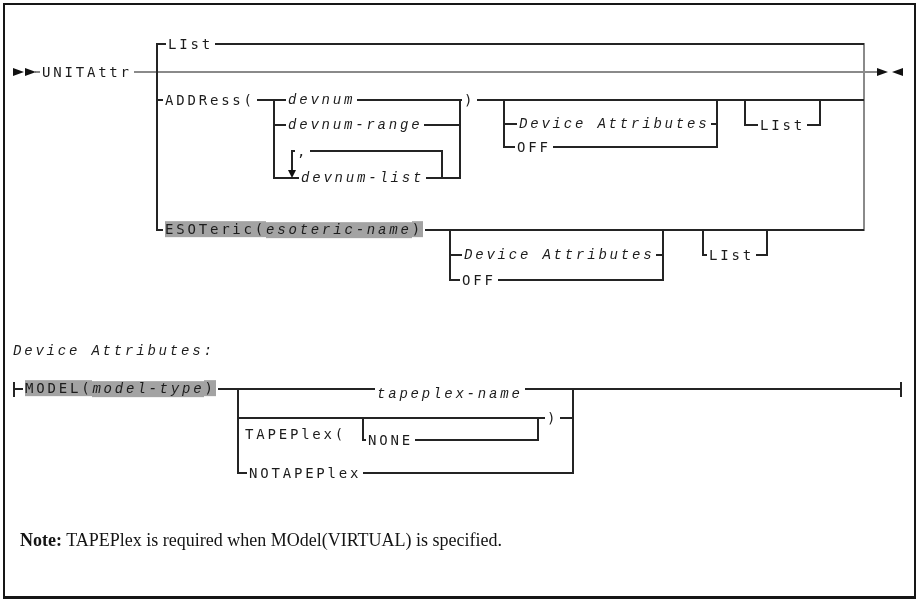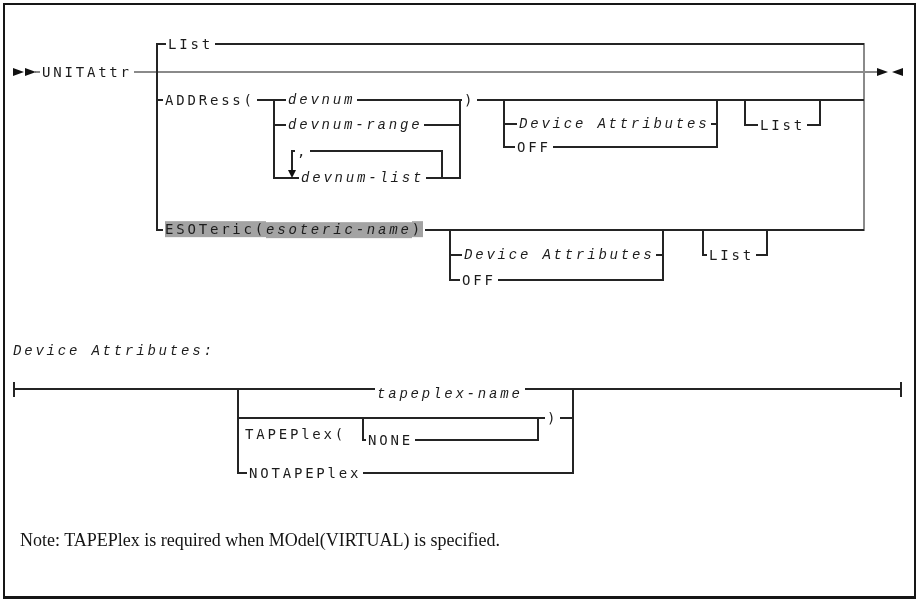--- a/index.html
+++ b/index.html
@@ -20,21 +20,21 @@
   .tri-d{position:absolute;width:0;height:0;border-top:8px solid #111;
          border-left:4.5px solid transparent;border-right:4.5px solid transparent;}
   
   .t{position:absolute;transform:translateY(-50%);background:#fff;color:#1c1c1c;
      font-size:14px;line-height:1.05;letter-spacing:2.8px;white-space:nowrap;padding:0 2px;}
   .t .seg{background:#a3a3a3;}
   .it{font-style:italic;font-family:Liberation Mono, monospace;}
   .plain{background:transparent;margin-top:8px;}
   .note{position:absolute;transform:translateY(-50%);color:#141414;
         font-family:"Liberation Serif",serif;font-size:18px;letter-spacing:0;white-space:nowrap;}
-  .note b{font-weight:normal;}
+  .note b{font-weight:bold;}
 </style>
 </head>
 <body>
 
 <div class="page">
   <div class="frame"></div>
 
   <div class="rail-h" style="left:35px;top:70.75px;width:843px;"></div>
   <div class="rail-v" style="left:862.75px;top:43px;height:188px;"></div>
 
@@ -96,20 +96,21 @@
   <span class="t" style="left:758px;top:125px;">LIst</span>
 
   <span class="t" style="left:163px;top:230px;"><span class="seg">ESOTeric(</span><span class="seg it">esoteric-name</span><span class="seg">)</span></span>
 
   <span class="t it" style="left:462px;top:255px;">Device Attributes</span>
   <span class="t" style="left:460px;top:280px;">OFF</span>
   <span class="t" style="left:707px;top:255px;">LIst</span>
 
   <span class="t it plain" style="left:11px;top:343px;">Device Attributes:</span>
 
+  <span class="t" style="left:23px;top:389px;"><span class="seg">MODEL(</span><span class="seg it">model-type</span><span class="seg">)</span></span>
 
   <span class="t" style="left:243px;top:434px;">TAPEPlex(</span>
   <span class="t it" style="left:375px;top:394px;">tapeplex-name</span>
   <span class="t" style="left:545px;top:418px;">)</span>
   <span class="t" style="left:366px;top:440px;">NONE</span>
   <span class="t" style="left:247px;top:473px;">NOTAPEPlex</span>
 
   <span class="note" style="left:20px;top:540px;"><b>Note:</b><span> TAPEPlex is required when MOdel(VIRTUAL) is specified.</span></span>
 </div>
 

